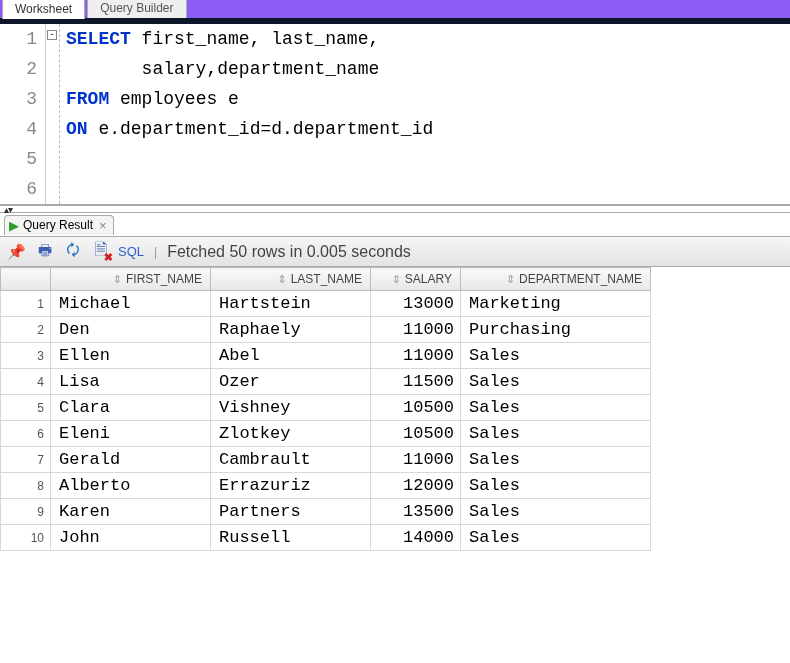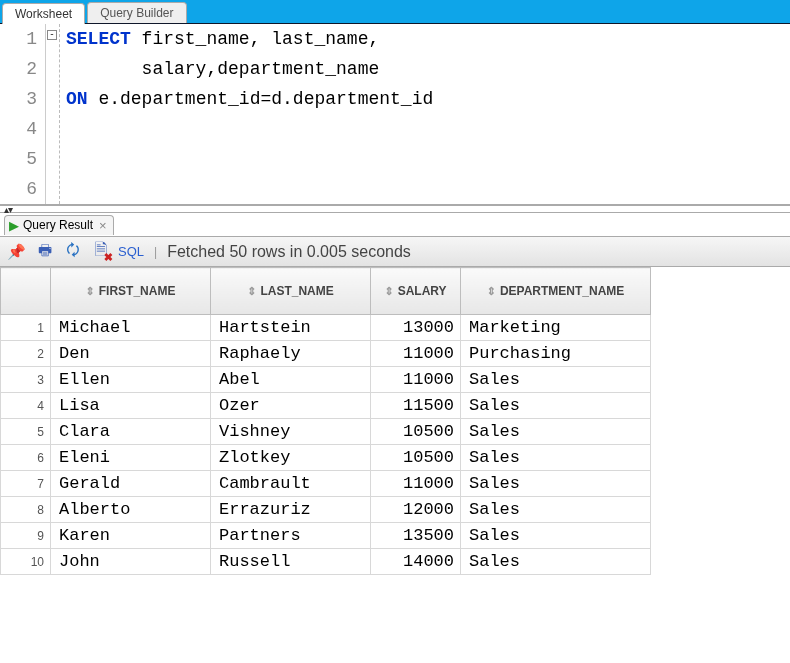--- a/index.html
+++ b/index.html
@@ -10,22 +10,22 @@
     width: 790px;
     height: 663px;
     overflow: hidden;
     position: relative;
   }
   
   .tabbar {
     display: flex;
     align-items: flex-end;
     height: 24px;
-    background: #0ea5e9;
-    border-bottom: 1px solid #0f172a;
+    background: #8b5cf6;
+    border-bottom: 6px solid #0f172a;
     padding-left: 2px;
   }
   .tab {
     padding: 3px 12px;
     font-size: 12px;
     color: #555;
     border: 1px solid #aaa;
     border-bottom: none;
     background: #efefef;
     border-radius: 4px 4px 0 0;
@@ -153,26 +153,26 @@
   .status { color: #444; font-size: 16px; }
   
   .grid {
     font-family: "Courier New", monospace;
     font-size: 17px;
   }
   .grid table { border-collapse: collapse;}
   .grid th {
     font-family: Tahoma, Arial, sans-serif;
     font-size: 12px;
-    font-weight: bold;
+    font-weight: normal;
     color: #444;
     background: linear-gradient(#fafafa,#e7e7e7);
     border: 1px solid #bdbdbd;
-    padding: 16px 8px;
-    text-align: center;
+    padding: 4px 8px;
+    text-align: right;
     white-space: nowrap;
   }
   .grid th.rownum-head {
     width: 50px;
     background: linear-gradient(#fafafa,#e7e7e7);
   }
   .grid th .sort {
     color: #999;
     margin-right: 4px;
     font-size: 11px;
@@ -214,20 +214,21 @@
       <div>4</div>
       <div>5</div>
       <div>6</div>
     </div>
   <div class="fold-col">
     <div class="fold">-</div>
   </div>
   <div class="code" id="code">
       <div class="line"><span class="kw">SELECT</span> first_name, last_name,</div>
       <div class="line">       salary,department_name</div>
+      <div class="line"><span class="kw">FROM</span> employees e</div>
       <div class="line"><span class="kw">ON</span> e.department_id=d.department_id</div>
     </div>
 </div>
 
 <div class="divider">
   <span class="arrows">▴▾</span>
 </div>
 
 <div class="result-tabbar">
   <div class="result-tab">

